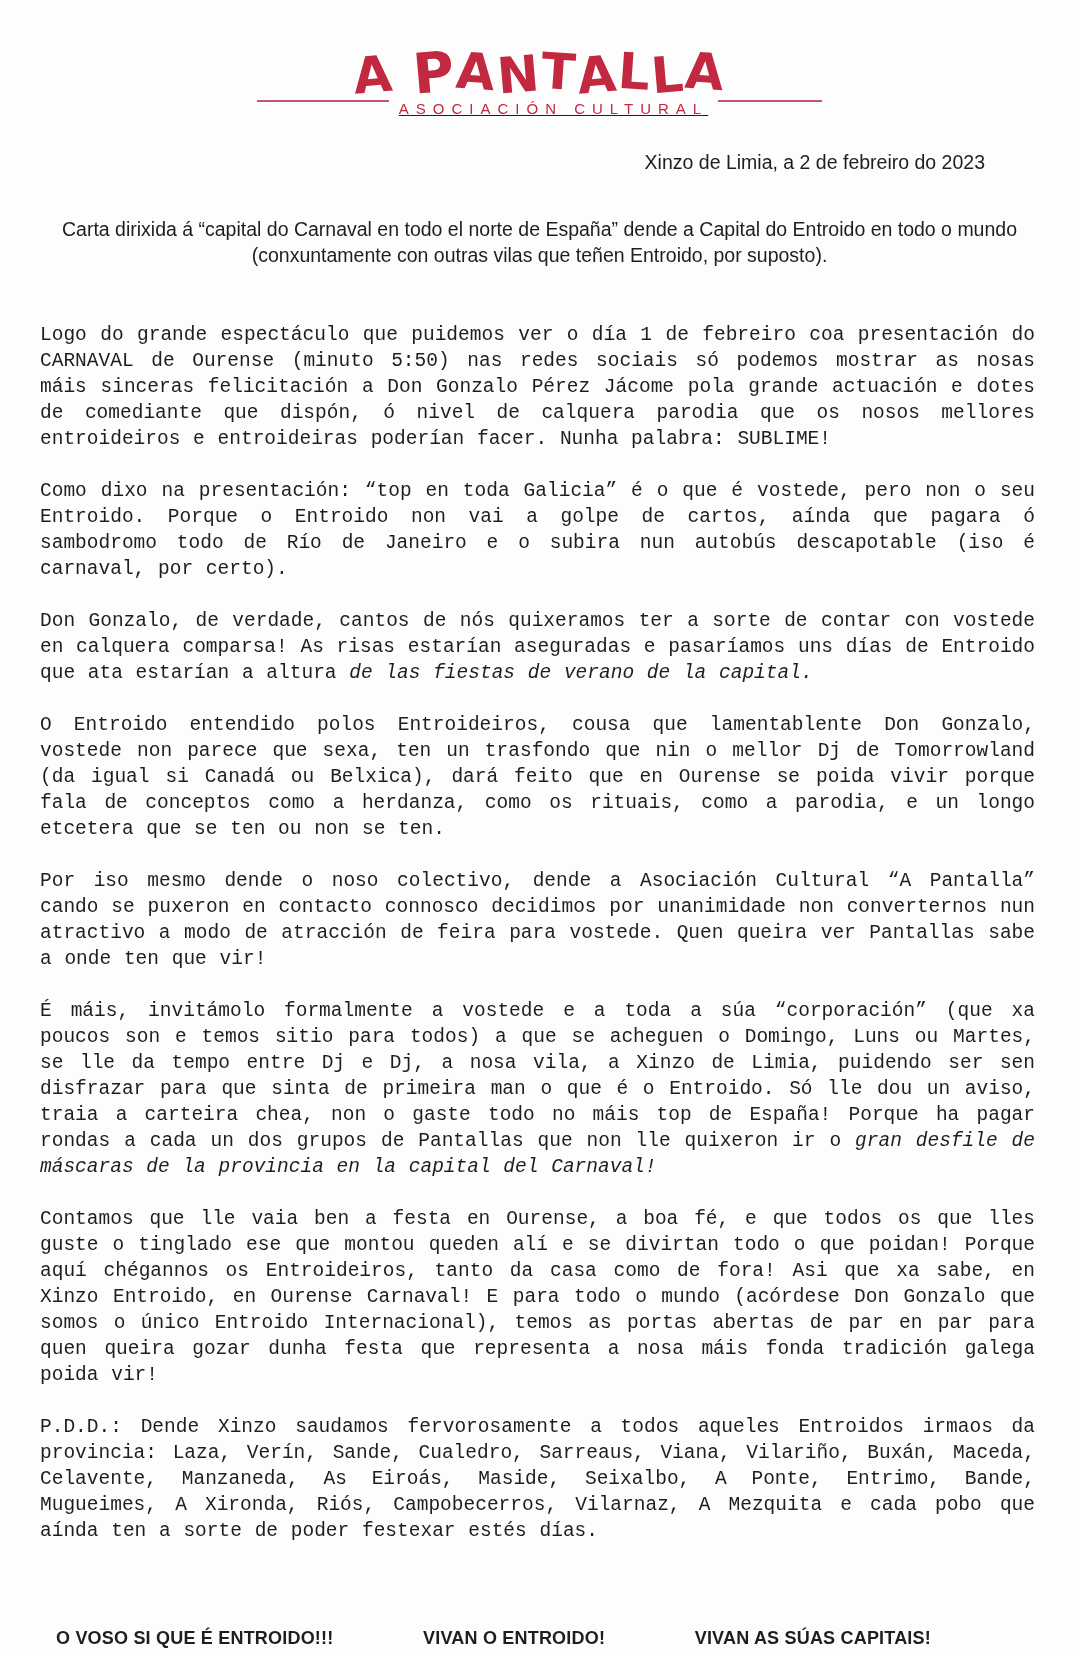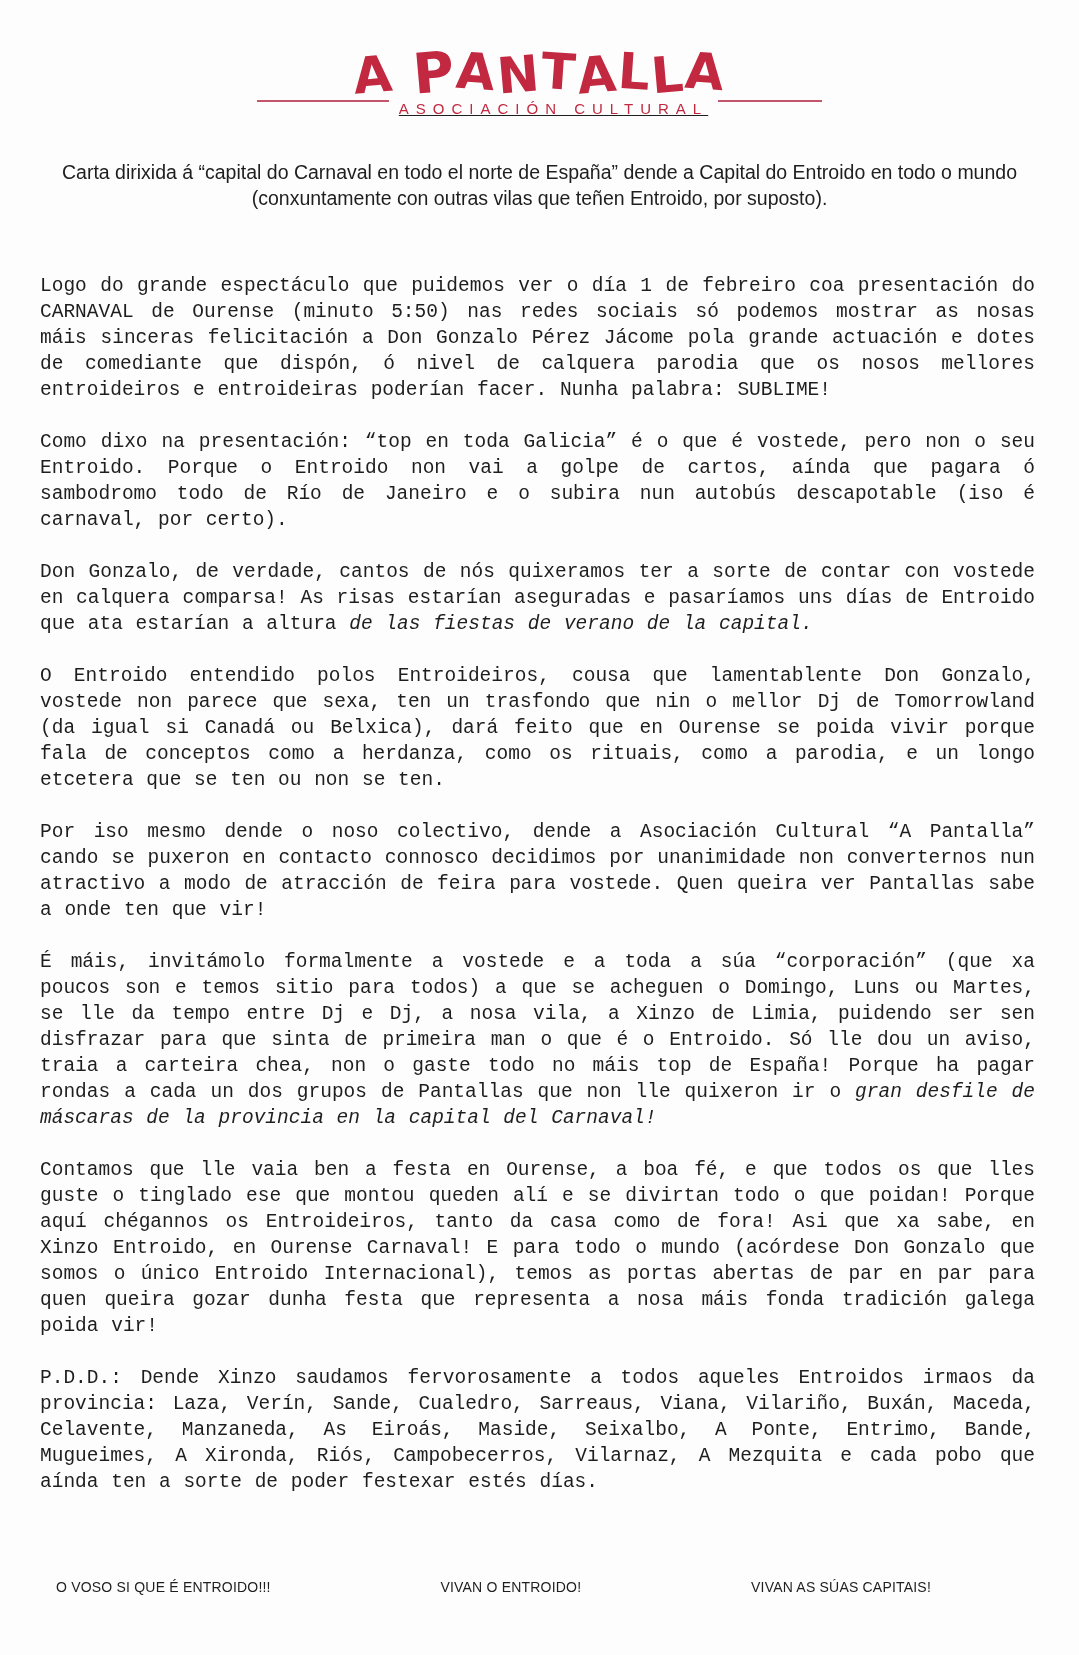--- a/index.html
+++ b/index.html
@@ -41,21 +41,21 @@
   }
 
   
   .dateline {
     margin-top:34px;
     text-align:right;
     padding-right:94px;
     font-size:19.5px;
   }
   .heading {
-    margin:42px auto 12px;
+    margin:42px auto 4px;
     width:985px;
     text-align:center;
     font-size:19.5px;
     line-height:26px;
   }
   .letter-body { padding:50px 44px 0 40px;font-family:Liberation Mono, monospace; }
   .para {
     text-align:justify;
     font-size:19.5px;
     line-height:26px;
@@ -64,39 +64,41 @@
   }
   .seg { font-style:normal; }
   .seg.italic { font-style:italic; }
 
   
   .slogans {
     display:flex;
     justify-content:space-between;
     align-items:flex-start;
     padding:58px 148px 0 56px;
-    font-size:14px;
+    font-size:18px;
     letter-spacing:0.2px;
     white-space:nowrap;
+    font-weight:bold;
   }
 </style>
 </head>
 <body>
 
 <div class="page">
 
   <header class="logo-block">
     <div class="brand"><span class="brand-ch">A</span><span class="brand-ch"> </span><span class="brand-ch">P</span><span class="brand-ch">A</span><span class="brand-ch">N</span><span class="brand-ch">T</span><span class="brand-ch">A</span><span class="brand-ch">L</span><span class="brand-ch">L</span><span class="brand-ch">A</span></div>
     <div class="subtitle-row">
       <span class="rule rule-left"></span>
       <span class="subtitle">ASOCIACIÓN CULTURAL</span>
       <span class="rule rule-right"></span>
     </div>
   </header>
 
+  <p class="dateline">Xinzo de Limia, a 2 de febreiro do 2023</p>
 
   <p class="heading">Carta dirixida á “capital do Carnaval en todo el norte de España” dende a Capital do Entroido en todo o mundo (conxuntamente con outras vilas que teñen Entroido, por suposto).</p>
 
   <div class="letter-body">
 
     <p class="para"><span class="seg">Logo do grande espectáculo que puidemos ver o día 1 de febreiro coa presentación do CARNAVAL de Ourense (minuto 5:50) nas redes sociais só podemos mostrar as nosas máis sinceras felicitación a Don Gonzalo Pérez Jácome pola grande actuación e dotes de comediante que dispón, ó nivel de calquera parodia que os nosos mellores entroideiros e entroideiras poderían facer. Nunha palabra: SUBLIME!</span></p>
 
     <p class="para"><span class="seg">Como dixo na presentación: “top en toda Galicia” é o que é vostede, pero non o seu Entroido. Porque o Entroido non vai a golpe de cartos, aínda que pagara ó sambodromo todo de Río de Janeiro e o subira nun autobús descapotable (iso é carnaval, por certo).</span></p>
 
     <p class="para"><span class="seg">Don Gonzalo, de verdade, cantos de nós quixeramos ter a sorte de contar con vostede en calquera comparsa! As risas estarían aseguradas e pasaríamos uns días de Entroido que ata estarían a altura </span><span class="seg italic">de las fiestas de verano de la capital.</span></p>

